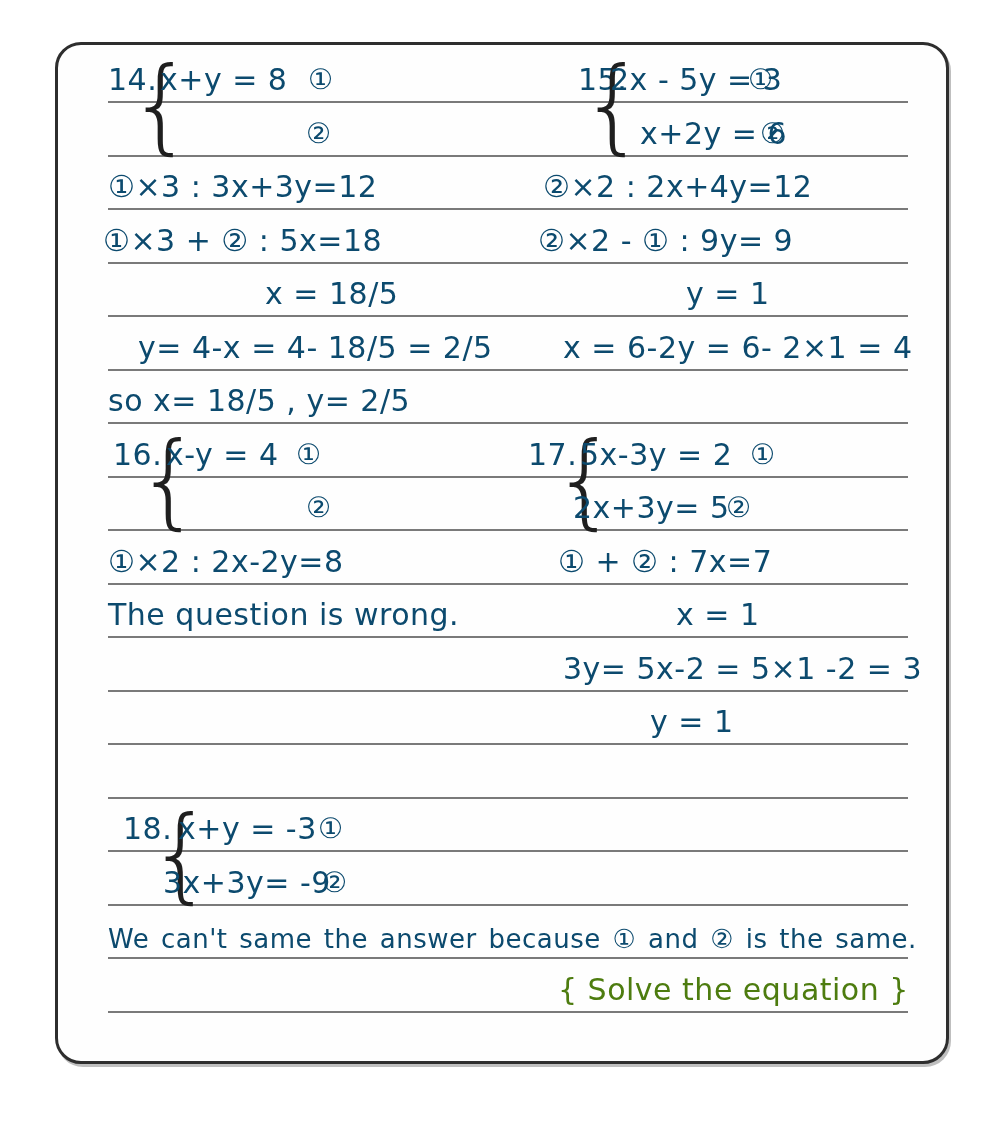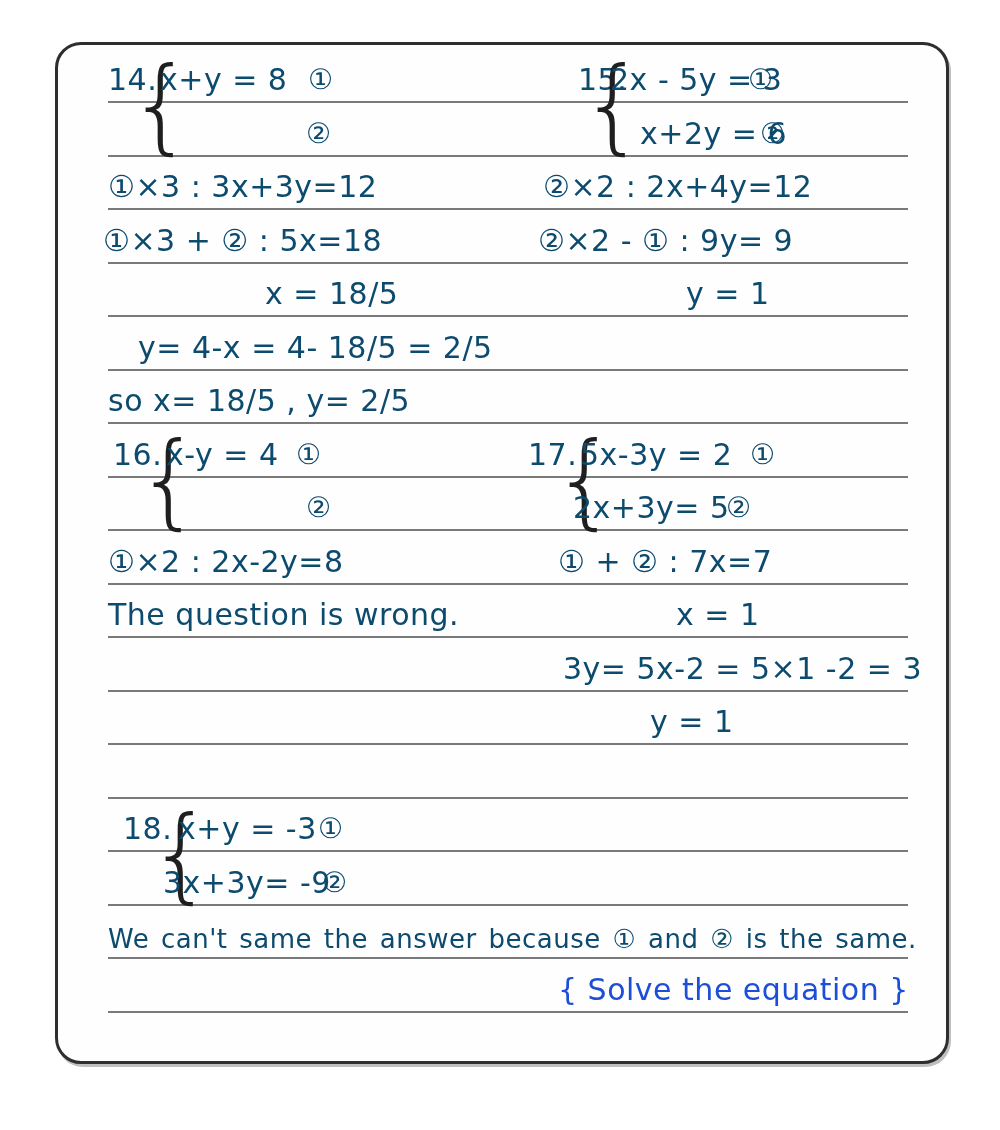--- a/index.html
+++ b/index.html
@@ -35,21 +35,21 @@
   .hw.small{ font-size:26px; word-spacing:3px; }
   .brace{
     position:absolute;
     color:#1f1f1f;
     font-size:104px;
     line-height:104px;
     font-weight:200;
     white-space:nowrap;
   }
   .tag{ font-size:28px; }
-  .red{ color:#1d4ed8; }
+  .red{ color:#4d7c0f; }
 </style>
 </head>
 <body>
 
 <div class="page">
 
   <div class="rule" style="top:56px"></div>
   <div class="rule" style="top:110px"></div>
   <div class="rule" style="top:163px"></div>
   <div class="rule" style="top:217px"></div>
@@ -81,20 +81,21 @@
 
   <div class="hw" style="left:520px; top:13px">15.</div>
   <div class="brace" style="left:522px; top:8px">{</div>
   <div class="hw" style="left:552px; top:13px">2x - 5y = 3</div>
   <div class="hw tag" style="left:690px; top:13px">①</div>
   <div class="hw" style="left:582px; top:67px">x+2y = 6</div>
   <div class="hw tag" style="left:702px; top:67px">②</div>
   <div class="hw" style="left:485px; top:120px">②×2 : 2x+4y=12</div>
   <div class="hw" style="left:480px; top:174px">②×2 - ① : 9y= 9</div>
   <div class="hw" style="left:628px; top:227px">y = 1</div>
+  <div class="hw" style="left:505px; top:281px">x = 6-2y = 6- 2×1 = 4</div>
 
   <div class="hw" style="left:55px;  top:388px">16.</div>
   <div class="brace" style="left:78px; top:383px">{</div>
   <div class="hw" style="left:108px; top:388px">x-y = 4</div>
   <div class="hw tag" style="left:238px; top:388px">①</div>
   <div class="hw tag" style="left:248px; top:441px">②</div>
   <div class="hw" style="left:50px;  top:495px">①×2 : 2x-2y=8</div>
   <div class="hw" style="left:50px;  top:548px">The question is wrong.</div>
 
   <div class="hw" style="left:470px; top:388px">17.</div>

